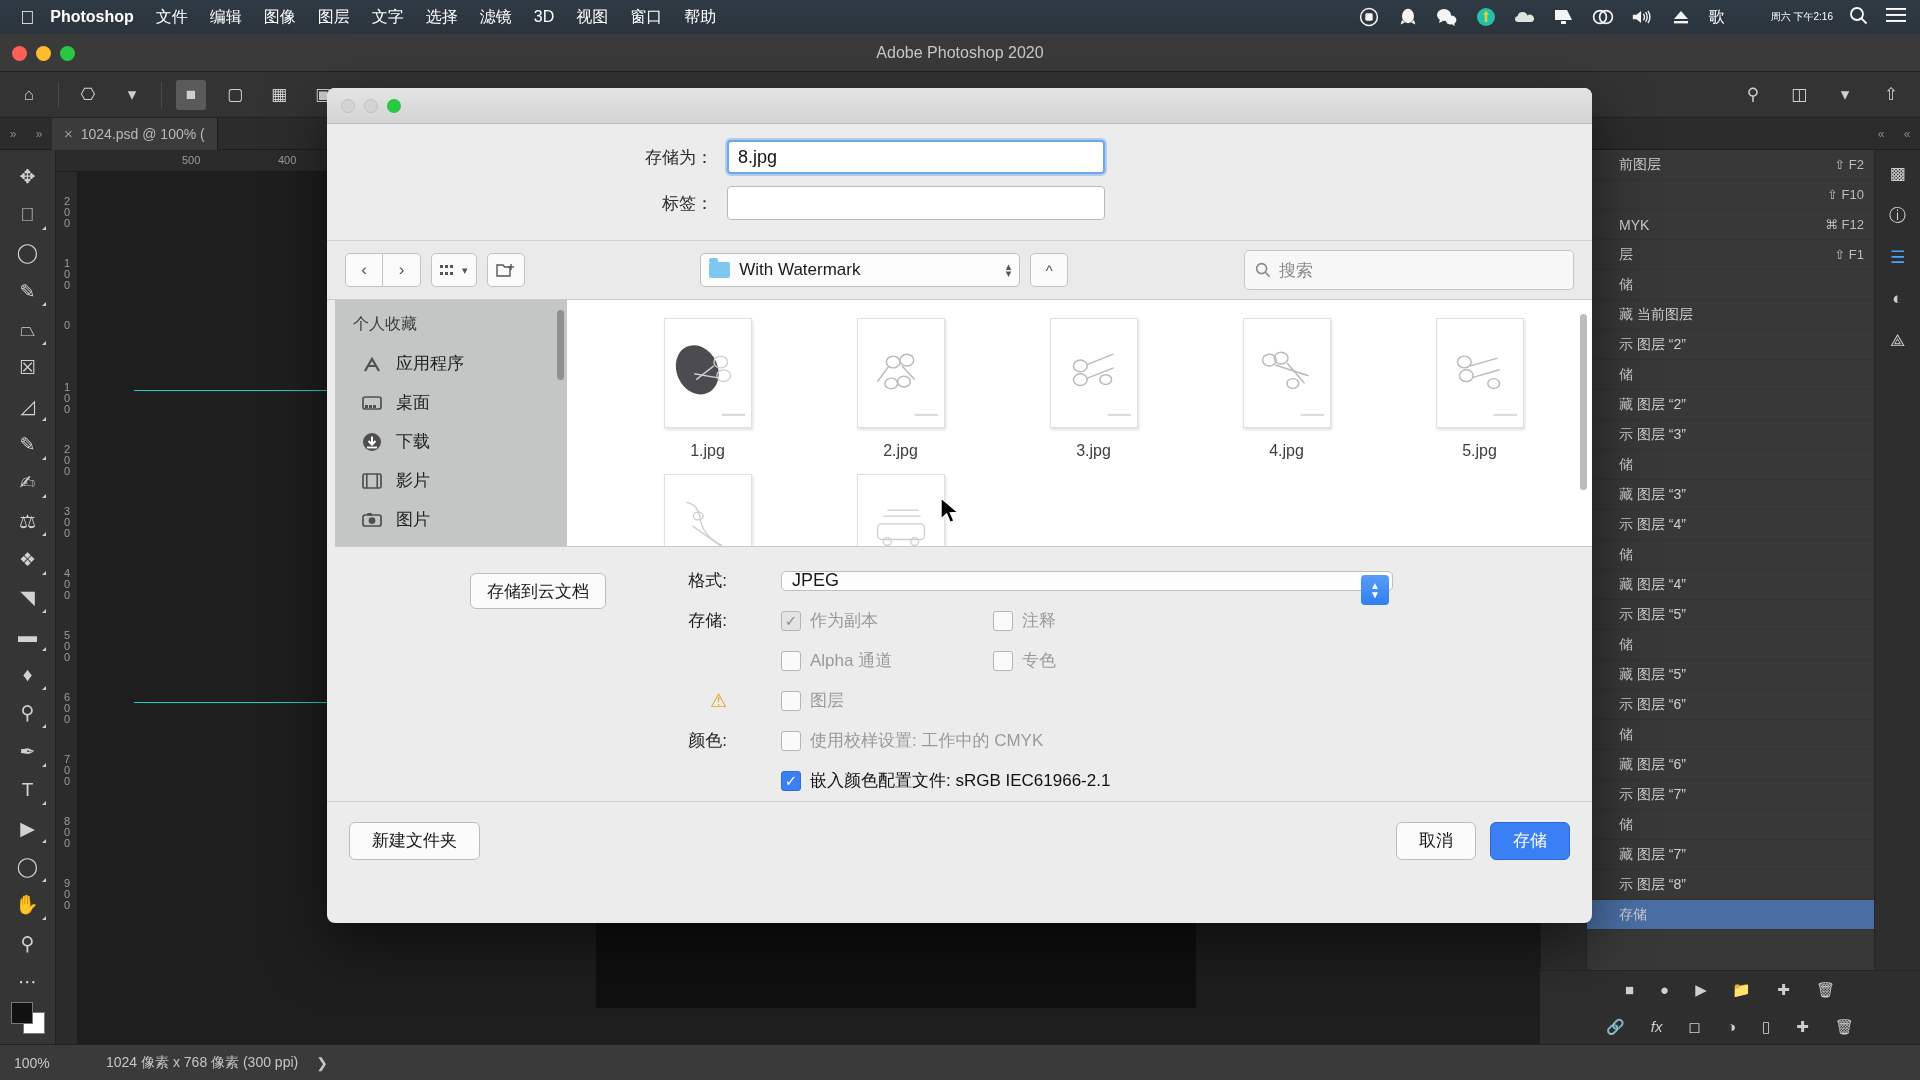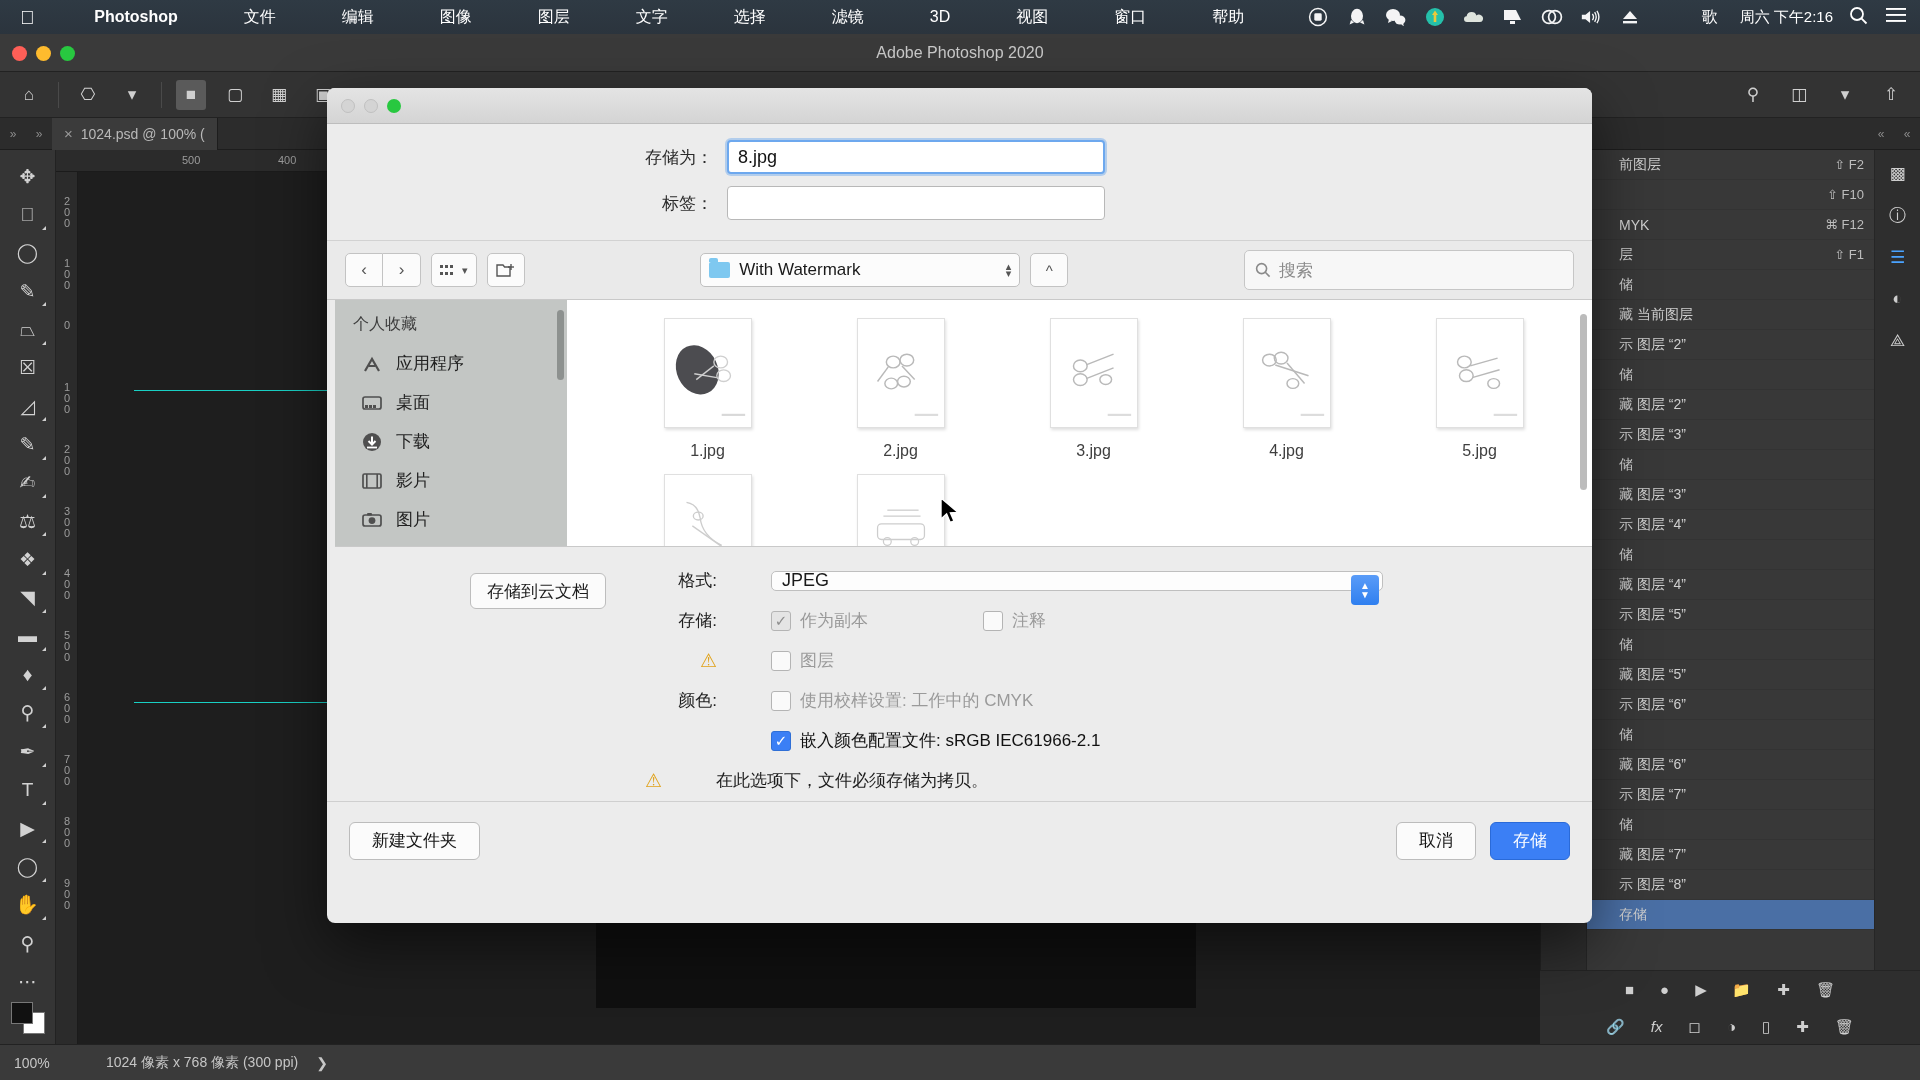--- a/index.html
+++ b/index.html
@@ -10,26 +10,26 @@
   }
 
   
   #menubar{
     position:absolute; left:0; top:0; width:1920px; height:34px;
     background:linear-gradient(180deg,#2f3a44 0%,#2b343d 100%);
     display:flex; align-items:center; color:#fff; font-size:16px;
     padding:0 14px; z-index:60;
   }
   #menubar .apple{ font-size:19px; margin:0 16px 0 6px; line-height:1; }
-  .mb-item{ margin-right:22px; white-space:nowrap;margin-left:44px; }
+  .mb-item{ margin-right:22px; white-space:nowrap; }
   .mb-item.bold{ font-weight:bold; }
   #menubar .spacer{ flex:1; }
   .mb-icon{ margin-right:17px; display:inline-flex; align-items:center; justify-content:center;
             width:22px; height:22px; opacity:.95; }
-  .mb-clock{ margin-right:16px; font-size:15px; white-space:nowrap;}
+  .mb-clock{ margin-right:16px; font-size:10px; white-space:nowrap;margin-left:24px;}
   .mb-search{ margin-right:18px; }
 
   
   #pswin{ position:absolute; left:0; top:34px; width:1920px; height:1046px; background:#272727; }
   #pstitle{
     height:38px; background:#3a3a3a; color:#c9c9c9; font-size:16px;
     display:flex; align-items:center; justify-content:center; position:relative;
     border-bottom:1px solid #222;
   }
   .traffic{ position:absolute; left:12px; top:0; height:38px; display:flex; align-items:center; gap:9px;}
@@ -160,21 +160,21 @@
 
   #dlgFiles{ flex:1; background:#fff; position:relative; overflow:hidden; padding:18px 0 0 0;}
   .filegrid{ display:flex; flex-wrap:wrap; padding-left:44px; }
   .fileitem{ width:193px; display:flex; flex-direction:column; align-items:center; margin-bottom:14px;}
   .thumb{ width:88px; height:110px; background:#fff; border:1px solid #e0e0e0;
           box-shadow:1px 2px 3px rgba(0,0,0,.13); position:relative; overflow:hidden;}
   .fname{ margin-top:14px; font-size:16px; color:#3f3f3f;}
   #filesScroll{ position:absolute; right:5px; top:14px; width:7px; height:176px;
                 background:#bcbcbc; border-radius:4px;}
 
-  #dlgOptions{ background:#ececec; padding:22px 0 0 4px; position:relative; height:332px;}
+  #dlgOptions{ background:#ececec; padding:22px 0 0 14px; position:relative; height:332px;}
   .optrow{ display:flex; align-items:center; margin-bottom:17px;gap:40px;}
   .optlabel{ width:400px; text-align:right; padding-right:14px; font-size:17px; color:#1c1c1c;}
   #cloudbtn{ position:absolute; left:143px; top:26px; height:36px; padding:0 16px;
              background:#fbfbfb; border:1px solid #bdbdbd; border-radius:6px;
              display:flex;align-items:center; font-size:17px; color:#1b1b1b;}
   #formatsel{ width:612px; height:20px; background:#fdfdfd; border:1px solid #bfbfbf; border-radius:5px;
               display:flex; align-items:center; padding:0 10px; font-size:18px; position:relative;}
   #formatsel .arrows{ position:absolute; right:3px; top:3px; width:28px; height:30px;
                       background:linear-gradient(180deg,#5a9cf8,#2f7fef); border-radius:4px;
                       color:#fff; display:flex; flex-direction:column; align-items:center;
@@ -849,20 +849,33 @@
           <i class="cbox onDim">✓</i>
           <span>作为副本</span>
         </span>
         <span class="cklabel">
           <i class="cbox"></i>
           <span>注释</span>
         </span>
       </span>
     </div>
 
+    <div class="optrow">
+      <span class="optlabel"></span>
+      <span class="ckwrap">
+        <span class="cklabel ckcol1">
+          <i class="cbox"></i>
+          <span>Alpha 通道</span>
+        </span>
+        <span class="cklabel">
+          <i class="cbox"></i>
+          <span>专色</span>
+        </span>
+      </span>
+    </div>
 
     <div class="optrow">
       <span class="optlabel">
         <span class="warn">⚠</span>
       </span>
       <span class="cklabel">
         <i class="cbox"></i>
         <span>图层</span>
       </span>
     </div>

